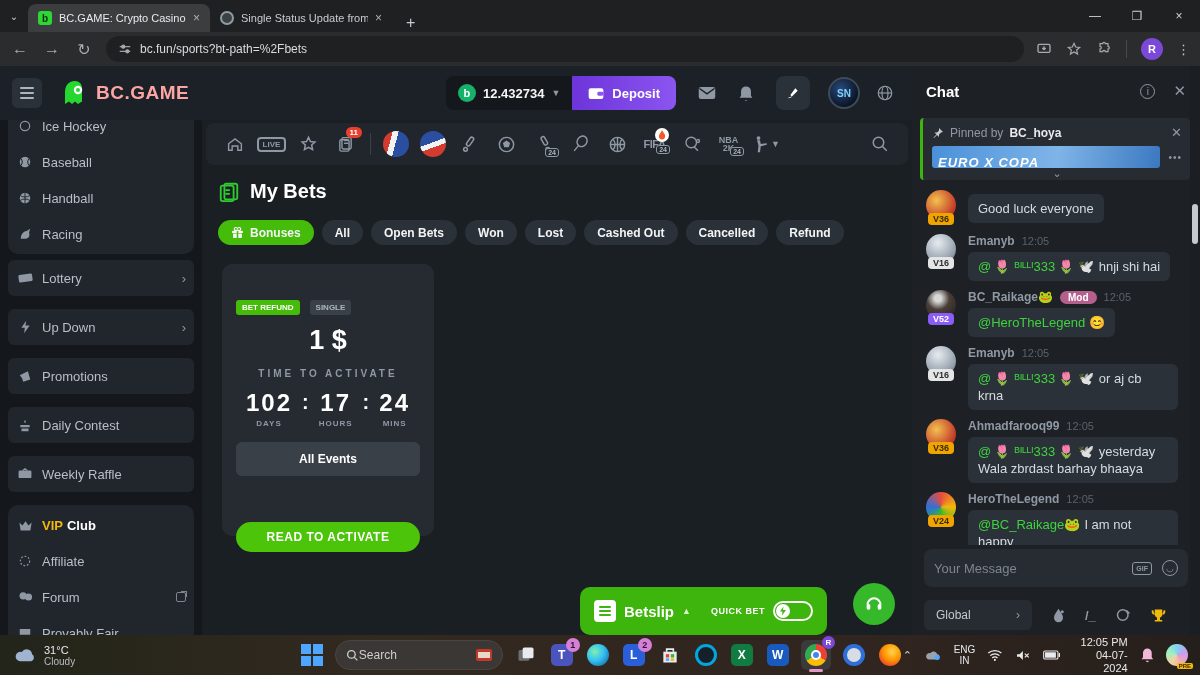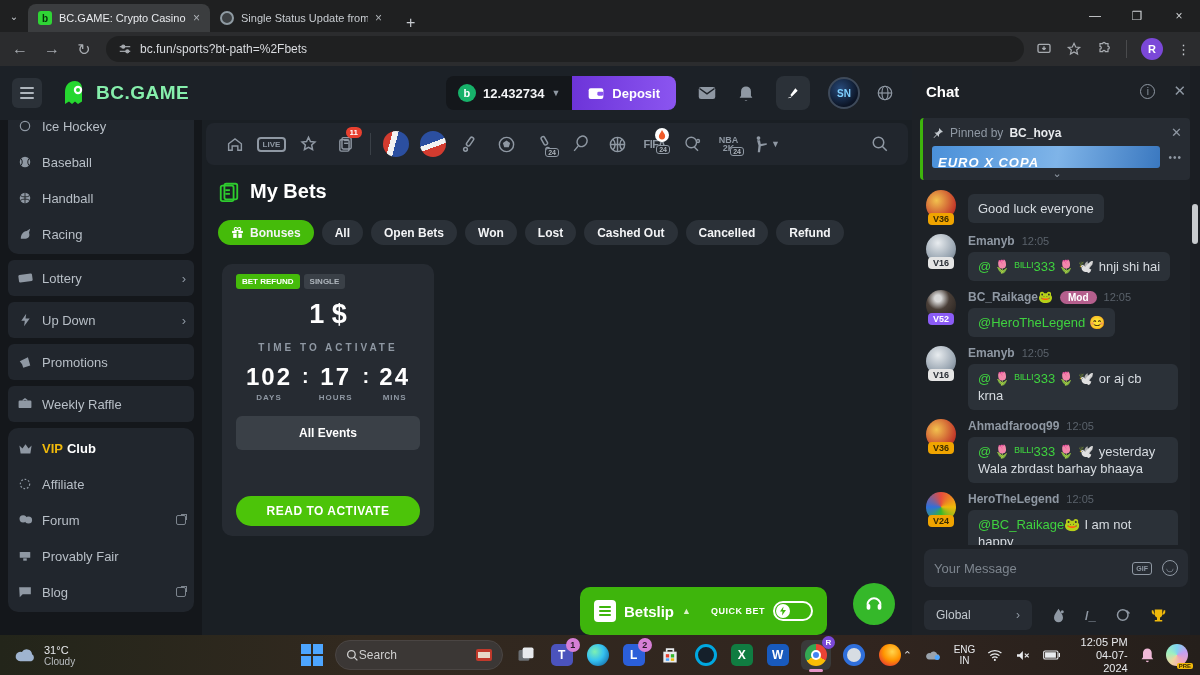--- a/index.html
+++ b/index.html
@@ -34,21 +34,21 @@
   
   .app { position:absolute; left:0; top:66px; width:1200px; height:569px; background:#1a1f24; }
 
   
   .siteheader { position:absolute; left:0; top:0; width:912px; height:54px; background:#1c2127;
     display:flex; align-items:center; }
   .hamb { width:30px; height:30px; margin-left:12px; border-radius:6px; background:#2b3138;
     display:flex; flex-direction:column; justify-content:center; gap:3px; align-items:center; }
   .hamb i { width:14px; height:2px; background:#aeb5bc; border-radius:1px; }
   .brand { display:flex; align-items:center; gap:8px; margin-left:20px; }
-  .brandname { color:#86efac; font-weight:bold; font-size:19px; letter-spacing:.5px; }
+  .brandname { color:#fca5a5; font-weight:bold; font-size:19px; letter-spacing:.5px; }
   .balance { margin-left:auto; height:34px; background:#14171b; border-radius:8px 0 0 8px;
     display:flex; align-items:center; gap:7px; padding:0 12px; }
   .coin { width:18px; height:18px; border-radius:50%; background:#17b26a; color:#fff; font-size:11px;
     font-weight:bold; display:flex; align-items:center; justify-content:center; }
   .balval { color:#f3f4f6; font-weight:bold; font-size:13px; }
   .baldd { color:#8f98a3; font-size:9px; }
   .depositbtn { height:34px; border-radius:0 8px 8px 0; padding:0 16px; display:flex; align-items:center;
     gap:8px; background:linear-gradient(90deg,#6d34d9,#8b55f0); color:#fff; font-weight:bold; font-size:13px; }
   .hico { margin-left:22px; color:#8f98a3; }
   .penbox { margin-left:22px; width:34px; height:34px; border-radius:8px; background:#2b3138;
@@ -57,21 +57,21 @@
     background:radial-gradient(circle at 38% 35%,#274a7a,#0c1526 70%); border:2px solid #3e4a5a;
     color:#7fd0ff; font-size:10px; font-weight:bold; display:flex; align-items:center; justify-content:center; }
   .globe { margin:0 18px 0 16px; }
 
   
   .sidebar { position:absolute; left:0; top:54px; width:202px; height:515px; background:#14171b;
     overflow:hidden; padding:0 8px; }
   .sgroup { background:#21262d; border-radius:10px; margin-bottom:6px; padding:2px 0; }
   .sitem { height:36px; display:flex; align-items:center; gap:8px; padding:0 8px;
     color:#b8bfc7; font-size:13px; }
-  .sitem.solo { background:#21262d; border-radius:6px; margin-bottom:6px; }
+  .sitem.solo { background:#21262d; border-radius:6px; margin-bottom:13px; }
   .sitem .sic { width:18px; display:flex; justify-content:center; color:#8f98a3; }
   .sitem .lbl { flex:1; white-space:nowrap; overflow:hidden; }
   .sitem .chev { color:#8f98a3; font-size:13px; }
   .vipgold { color:#f0b90b; font-weight:bold; }
   .viprest { color:#fff; font-weight:bold; margin-left:4px; }
   .extlink { width:10px; height:10px; border:1px solid #7d858e; border-radius:2px; position:relative; }
   .extlink:after { content:""; position:absolute; right:-2px; top:-2px; width:5px; height:5px;
     border-top:1px solid #7d858e; border-right:1px solid #7d858e; }
 
   
@@ -99,21 +99,21 @@
 
   .titlerow { position:absolute; left:16px; top:60px; display:flex; align-items:center; gap:10px; }
   .pagetitle { color:#fff; font-size:20px; font-weight:bold; }
   .filters { position:absolute; left:16px; top:100px; display:flex; gap:8px; }
   .pill { height:25px; border-radius:13px; background:#2b3138; color:#f3f4f6; font-size:12px;
     font-weight:bold; display:flex; align-items:center; padding:0 13px; gap:6px; }
   .pill.active { background:#45bb0a; }
 
   .betcard { position:absolute; left:20px; top:144px; width:212px; height:272px; background:#262b32;
     border-radius:10px; padding:10px 14px; }
-  .cbadges { display:flex; gap:4px; }
+  .cbadges { display:flex; gap:10px;margin-top:26px; }
   .brefund { background:#45bb0a; color:#fff; font-size:8px; font-weight:bold; padding:3px 6px; border-radius:3px; }
   .bsingle { background:#3a4047; color:#aeb5bc; font-size:8px; font-weight:bold; padding:3px 6px; border-radius:3px; }
   .camount { text-align:center; color:#fff; font-size:27px; font-weight:bold; margin-top:10px; }
   .ctimerlbl { text-align:center; color:#8f98a3; font-size:10px; font-weight:bold; letter-spacing:3px; margin-top:12px; }
   .countdown { display:flex; justify-content:center; gap:10px; margin-top:10px; align-items:flex-start; }
   .cd { text-align:center; }
   .cdnum { color:#fff; font-size:24px; font-weight:bold; letter-spacing:2px; }
   .cdlbl { color:#8f98a3; font-size:8px; font-weight:bold; letter-spacing:1px; margin-top:2px; }
   .cdcolon { color:#fff; font-size:20px; font-weight:bold; margin-top:2px; }
   .alleventsbtn { margin:14px auto 0; width:184px; height:34px; background:#3a4047; border-radius:6px;
@@ -402,20 +402,28 @@
     <div class="sitem solo">
       <span class="sic">
           <svg width="14" height="13" viewBox="0 0 24 22">
             <path d="M3 9 17 2l4 14-12 4-2-6z" fill="#8f98a3"></path>
           </svg>
         </span>
       <span class="lbl">Promotions</span>
     </div>
     <div class="sitem solo">
       <span class="sic">
+          <svg width="14" height="13" viewBox="0 0 24 22">
+            <path d="M12 1l2 5h-4zM4 10h16v4H4zM6 16h12v5H6z" fill="#8f98a3"></path>
+          </svg>
+        </span>
+      <span class="lbl">Daily Contest</span>
+    </div>
+    <div class="sitem solo">
+      <span class="sic">
           <svg width="14" height="12" viewBox="0 0 24 20">
             <rect x="1" y="4" width="22" height="13" rx="2" fill="#8f98a3"></rect>
             <path d="M8 4l4-3 4 3" stroke="#8f98a3" stroke-width="2" fill="none"></path>
           </svg>
         </span>
       <span class="lbl">Weekly Raffle</span>
     </div>
     <div class="sgroup">
       <div class="sitem">
         <span class="sic">

